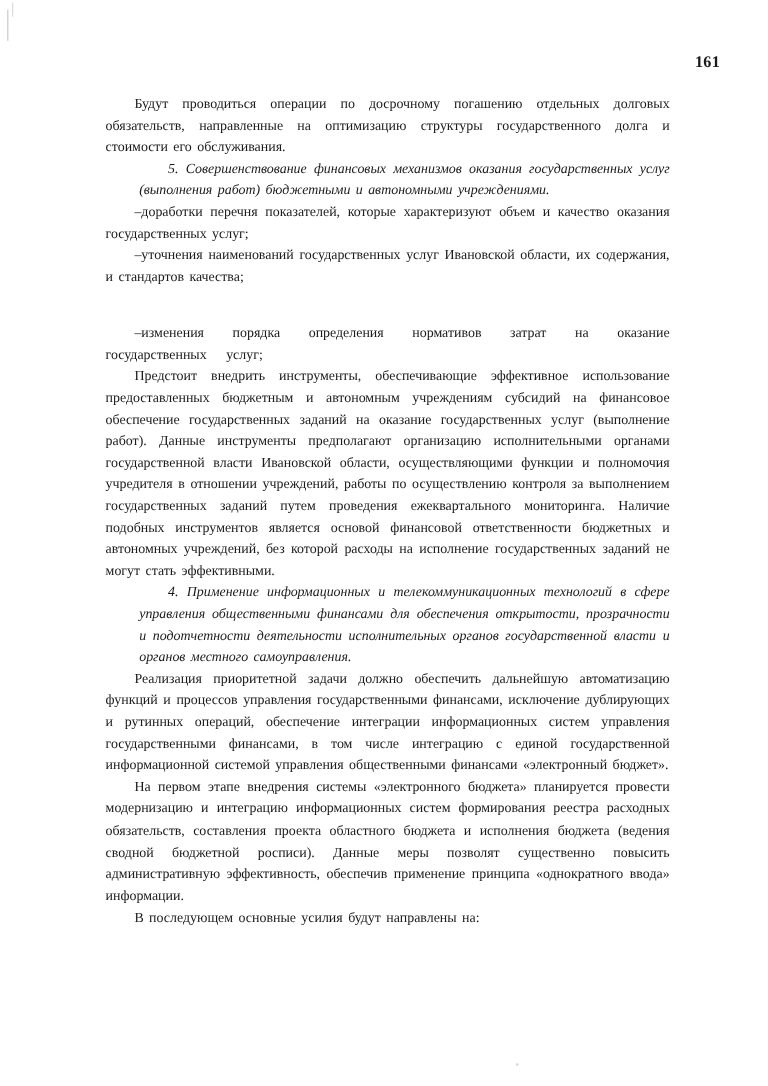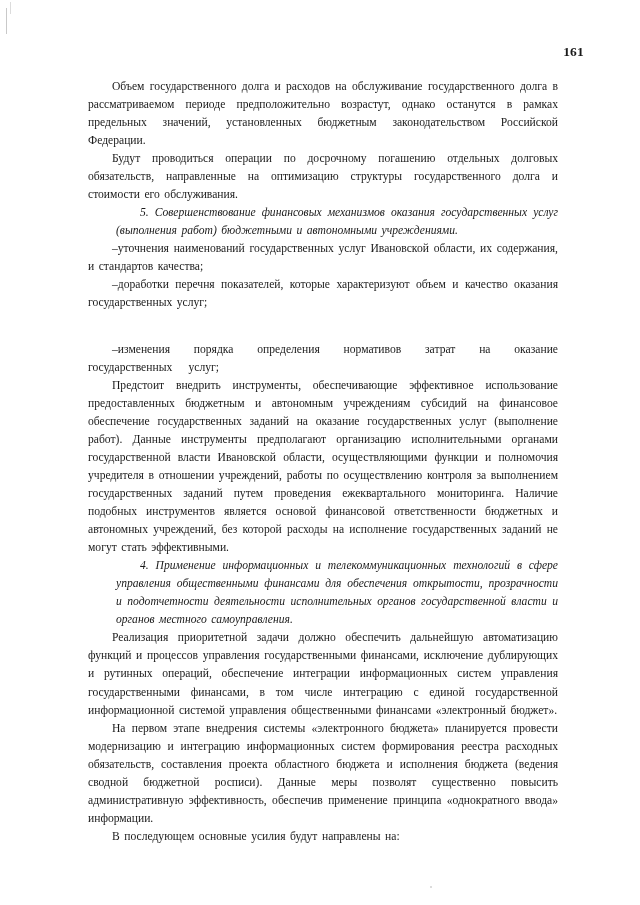--- a/index.html
+++ b/index.html
@@ -13,21 +13,21 @@
     width: 640px;
     height: 905px;
     background: #ffffff;
     font-family: "Liberation Serif", serif;
     color: #1a1a1a;
     overflow: hidden;
   }
   .page-number {
     position: absolute;
     top: 44px;
-    right: 56px;
+    right: 40px;
     font-size: 13.5px;
     font-weight: bold;
     letter-spacing: 0.2px;
   }
   .content {
     position: absolute;
     left: 88px;
     top: 78px;
     width: 470px;
     font-size: 11.6px;
@@ -88,25 +88,24 @@
 <body>
 
 <div class="page">
 
   <div class="edge-mark"></div>
   <div class="edge-mark2"></div>
 
   <div class="page-number">161</div>
 
   <div class="content">
-    <p class="wide">Объем государственного долга и расходов на обслуживание государственного долга в рассматриваемом периоде предположительно возрастут, однако останутся в рамках предельных значений, установленных бюджетным законодательством Российской Федерации.</p>
     <p class="wide">Будут проводиться операции по досрочному погашению отдельных долговых обязательств, направленные на оптимизацию структуры государственного долга и стоимости его обслуживания.</p>
     <p class="ital wide">5. Совершенствование финансовых механизмов оказания государственных услуг (выполнения работ) бюджетными и автономными учреждениями.</p>
+    <p class="dash wide">–доработки перечня показателей, которые характеризуют объем и качество оказания государственных услуг;</p>
     <p class="dash wide">–уточнения наименований государственных услуг Ивановской области, их содержания, и стандартов качества;</p>
-    <p class="dash wide">–доработки перечня показателей, которые характеризуют объем и качество оказания государственных услуг;</p>
     <p class="dash wide3">–изменения порядка определения нормативов затрат на оказание государственных услуг;</p>
     <p class="wide">Предстоит внедрить инструменты, обеспечивающие эффективное использование предоставленных бюджетным и автономным учреждениям субсидий на финансовое обеспечение государственных заданий на оказание государственных услуг (выполнение работ). Данные инструменты предполагают организацию исполнительными органами государственной власти Ивановской области, осуществляющими функции и полномочия учредителя в отношении учреждений, работы по осуществлению контроля за выполнением государственных заданий путем проведения ежеквартального мониторинга. Наличие подобных инструментов является основой финансовой ответственности бюджетных и автономных учреждений, без которой расходы на исполнение государственных заданий не могут стать эффективными.</p>
     <p class="ital wide">4. Применение информационных и телекоммуникационных технологий в сфере управления общественными финансами для обеспечения открытости, прозрачности и подотчетности деятельности исполнительных органов государственной власти и органов местного самоуправления.</p>
     <p class="wide">Реализация приоритетной задачи должно обеспечить дальнейшую автоматизацию функций и процессов управления государственными финансами, исключение дублирующих и рутинных операций, обеспечение интеграции информационных систем управления государственными финансами, в том числе интеграцию с единой государственной информационной системой управления общественными финансами «электронный бюджет».</p>
     <p class="wide">На первом этапе внедрения системы «электронного бюджета» планируется провести модернизацию и интеграцию информационных систем формирования реестра расходных обязательств, составления проекта областного бюджета и исполнения бюджета (ведения сводной бюджетной росписи). Данные меры позволят существенно повысить административную эффективность, обеспечив применение принципа «однократного ввода» информации.</p>
     <p class="wide">В последующем основные усилия будут направлены на:</p>
 
   </div>
 
   <div class="bottom-speck"></div>

